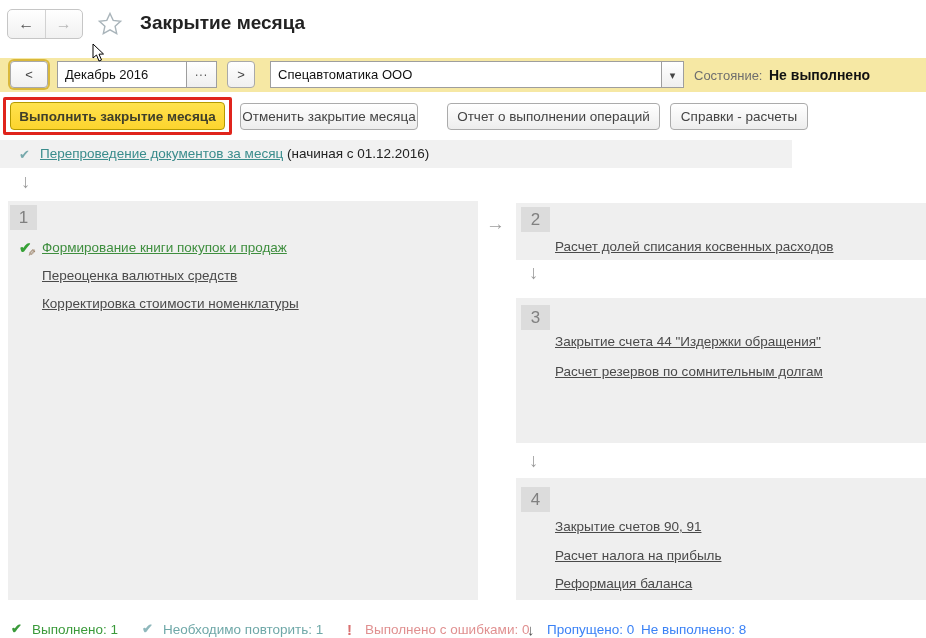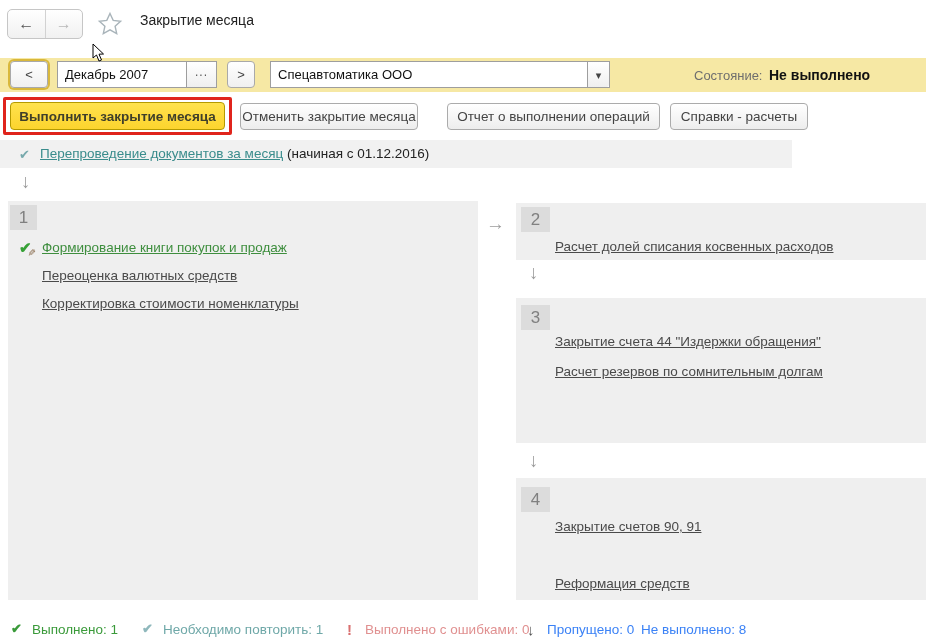--- a/index.html
+++ b/index.html
@@ -16,40 +16,40 @@
     left:7px; top:9px; width:76px; height:30px; display:flex;
     border:1px solid #c6c6c6; border-radius:5px; overflow:hidden;
     background:linear-gradient(#ffffff,#f1f1f1);
   }
   .nav-btn { flex:1; display:flex; align-items:center; justify-content:center;
     font-size:16px; cursor:default; }
   .nav-btn + .nav-btn { border-left:1px solid #d2d2d2; }
   .icon-arrow-left::before { content:"\2190"; color:#555; font-weight:bold; }
   .icon-arrow-right-nav::before { content:"\2192"; color:#b9b9b9; font-weight:bold; }
   .star-icon { left:96px; top:10px; }
-  .page-title { left:140px; top:12px; font-size:14px; color:#222; white-space:nowrap; }
+  .page-title { left:140px; top:12px; font-size:19px; color:#222; white-space:nowrap;font-weight:bold; }
 
   
   .cursor { left:92px; top:43px; z-index:50; }
 
   
   .toolbar { left:0; top:58px; width:926px; height:34px; background:#f6e8a4; }
   .tb-btn {
     position:absolute; top:3px; height:27px; background:linear-gradient(#ffffff,#f0f0f0);
     border:1px solid #a9a9a9; border-radius:4px; font-size:13px; color:#444;
     display:flex; align-items:center; justify-content:center;
   }
   .tb-prev { left:10px; width:38px; box-shadow:0 0 0 2px #d9b83c; }
   .tb-next { left:227px; width:28px; }
   .field {
     position:absolute; top:3px; height:27px; background:#fff;
     border:1px solid #9e9e9e; display:flex; align-items:stretch; font-size:13px;
   }
   .period-field { left:57px; width:160px; }
-  .org-field { left:270px; width:340px; }
+  .org-field { left:270px; width:414px; }
   .field .val { flex:1; display:flex; align-items:center; padding-left:7px; color:#111; white-space:nowrap; overflow:hidden; }
   .field .side-btn {
     width:30px; border-left:1px solid #9e9e9e; background:linear-gradient(#ffffff,#efefef);
     display:flex; align-items:center; justify-content:center; color:#555; font-size:12px;
   }
   .org-field .side-btn { width:22px; border-radius:0 3px 3px 0; }
   .icon-dots::before { content:"..."; letter-spacing:1px; position:relative; top:-3px; }
   .icon-chevron-down::before { content:"\25BE"; font-size:11px; color:#444; }
   .state-label { left:694px; top:10px; font-size:13px; color:#6e6e6e; }
   .state-value { left:769px; top:9px; font-size:14px; color:#111; font-weight:bold; }
@@ -147,21 +147,21 @@
 
   <div class="abs cursor">
     <svg width="14" height="20" viewBox="0 0 14 20">
         <path d="M1 1 L1 15 L4.5 12 L7 18 L9.5 17 L7 11.2 L11.5 11 Z" fill="#fff" stroke="#000" stroke-width="1"></path>
       </svg>
   </div>
 
   <div class="abs toolbar">
     <div class="tb-btn tb-prev">&lt;</div>
     <div class="field period-field">
-      <div class="val">Декабрь 2007</div>
+      <div class="val">Декабрь 2016</div>
       <div class="side-btn">
           <span class="icon-dots"></span>
         </div>
     </div>
     <div class="tb-btn tb-next">&gt;</div>
     <div class="field org-field">
       <div class="val">Спецавтоматика ООО</div>
       <div class="side-btn">
           <span class="icon-chevron-down"></span>
         </div>
@@ -202,21 +202,22 @@
   <a class="op-link" style="left:42px; top:268px;">Переоценка валютных средств</a>
   <a class="op-link done" style="left:42px; top:240px;">Формирование книги покупок и продаж</a>
   <a class="op-link" style="left:42px; top:296px;">Корректировка стоимости номенклатуры</a>
 
   <a class="op-link" style="left:555px; top:239px;">Расчет долей списания косвенных расходов</a>
 
   <a class="op-link" style="left:555px; top:334px;">Закрытие счета 44 "Издержки обращения"</a>
   <a class="op-link" style="left:555px; top:364px;">Расчет резервов по сомнительным долгам</a>
 
   <a class="op-link" style="left:555px; top:519px;">Закрытие счетов 90, 91</a>
-  <a class="op-link" style="left:555px; top:576px;">Реформация средств</a>
+  <a class="op-link" style="left:555px; top:548px;">Расчет налога на прибыль</a>
+  <a class="op-link" style="left:555px; top:576px;">Реформация баланса</a>
 
   <div class="abs statusbar">
     <span class="st-ic icon-check-green" style="left:11px;"></span>
     <span class="st st-green" style="left:32px;"><span>Выполнено:</span> <span>1</span></span>
 
     <span class="st-ic icon-check-teal2" style="left:142px;"></span>
     <span class="st st-teal" style="left:163px;"><span>Необходимо повторить:</span> <span>1</span></span>
 
     <span class="st-ic icon-exclaim" style="left:347px;"></span>
     <span class="st st-red" style="left:365px;"><span>Выполнено с ошибками:</span> <span>0</span></span>

